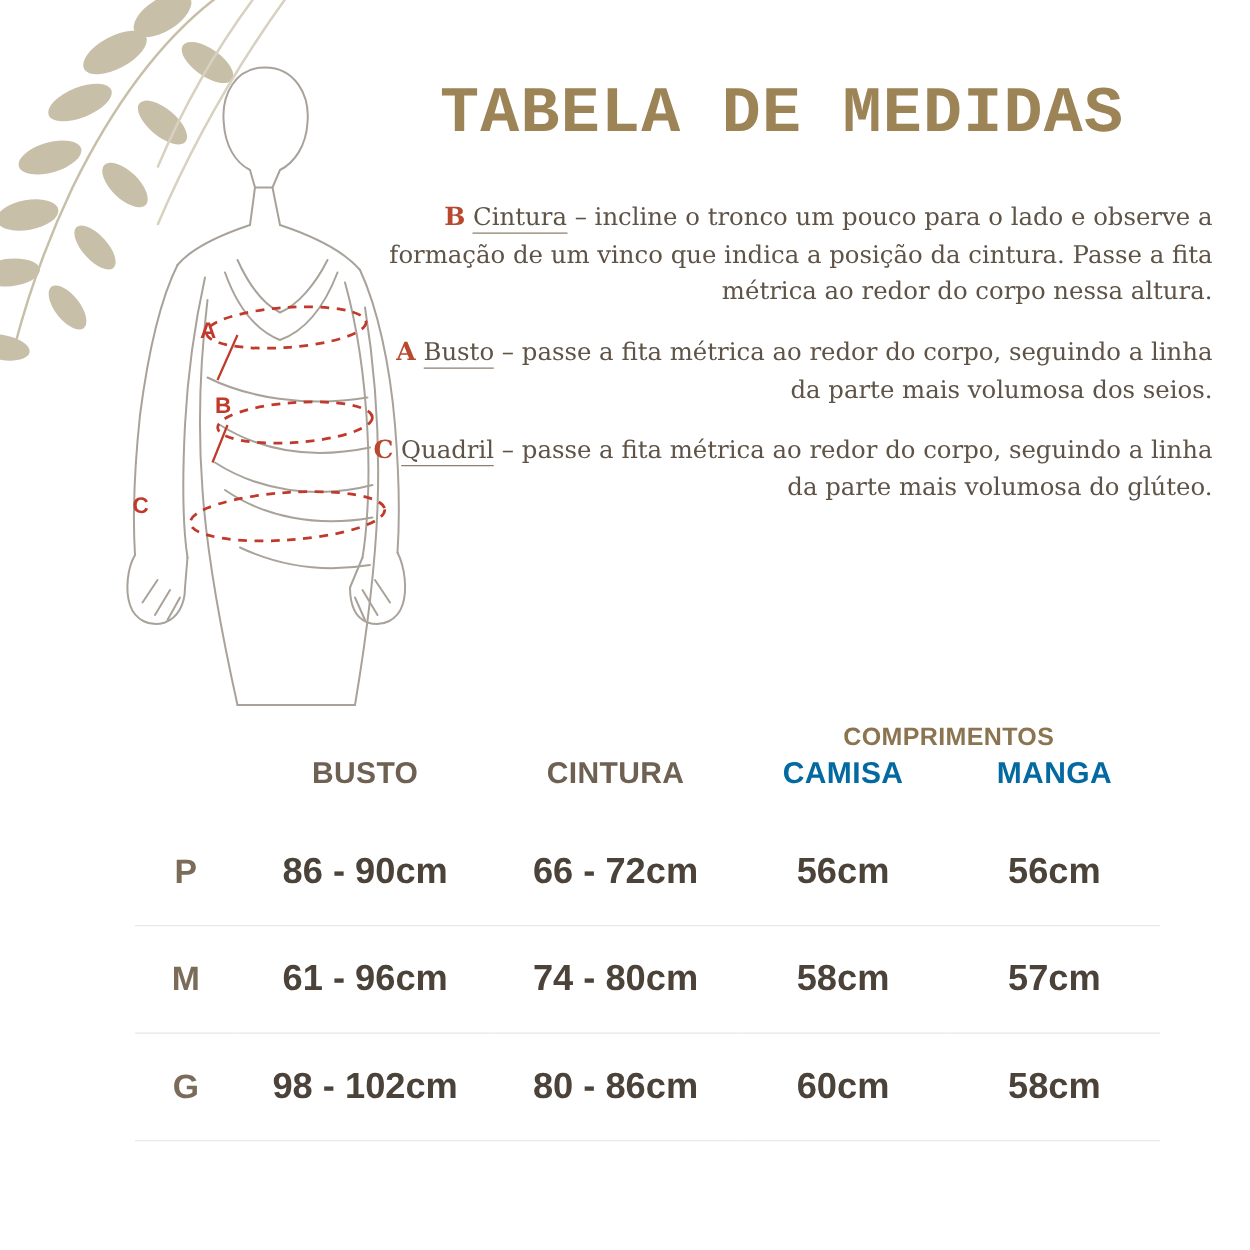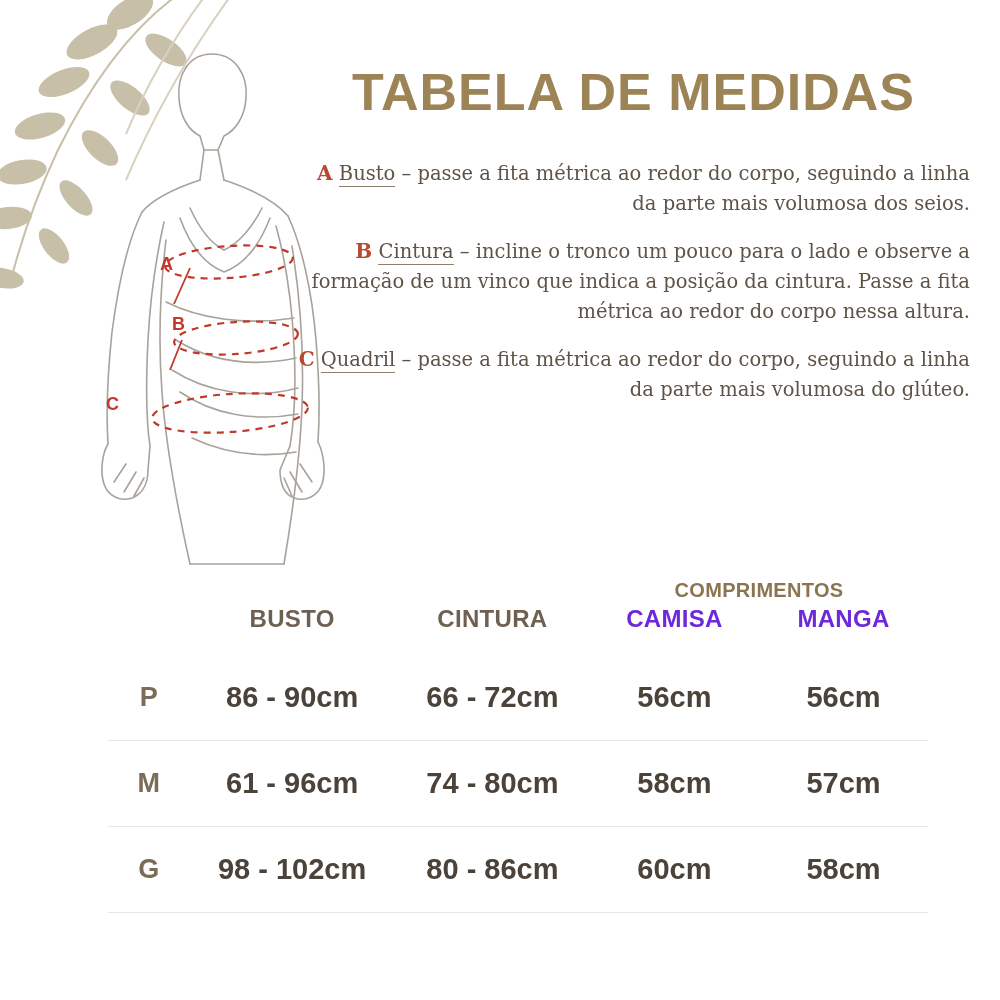--- a/index.html
+++ b/index.html
@@ -33,21 +33,21 @@
     width: 340px;
     height: 530px;
   }
 
   
   .title {
     position: absolute;
     left: 352px;
     top: 62px;
     width: 600px;
-    font-family: Liberation Sans, sans-serif;
+    font-family: Liberation Mono, monospace;
     font-weight: bold;
     font-size: 52px;
     letter-spacing: 1px;
     color: #9d8456;
     white-space: nowrap;
   }
 
   
   .instructions {
     position: absolute;
@@ -98,21 +98,21 @@
     letter-spacing: .3px;
     padding-bottom: 2px;
   }
   .col-head {
     color: #6e6152;
     font-size: 24px;
     font-weight: bold;
     letter-spacing: .3px;
     padding-bottom: 22px;
   }
-  .col-head.gold { color: #6d28d9; }
+  .col-head.gold { color: #0369a1; }
   .size-label {
     color: #7b6c59;
     font-size: 27px;
     font-weight: bold;
     width: 70px;
   }
   td.val {
     color: #4b4239;
     font-size: 29px;
     font-weight: bold;
@@ -207,27 +207,27 @@
       <text x="120" y="230">A</text>
       <text x="132" y="290">B</text>
       <text x="66" y="370">C</text>
     </g>
   </svg>
 </div>
 
 <div class="title">TABELA DE MEDIDAS</div>
 
 <div class="instructions">
+  <div class="para p2">
+    <span class="letter">B</span>
+    <span class="term">Cintura</span><span> – incline o tronco um pouco para o lado e observe a formação de um vinco que indica a posição da cintura. Passe a fita métrica ao redor do corpo nessa altura.</span>
+  </div>
   <div class="para p1">
     <span class="letter">A</span>
     <span class="term">Busto</span><span> – passe a fita métrica ao redor do corpo, seguindo a linha da parte mais volumosa dos seios.</span>
-  </div>
-  <div class="para p2">
-    <span class="letter">B</span>
-    <span class="term">Cintura</span><span> – incline o tronco um pouco para o lado e observe a formação de um vinco que indica a posição da cintura. Passe a fita métrica ao redor do corpo nessa altura.</span>
   </div>
   <div class="para p3">
     <span class="letter">C</span>
     <span class="term">Quadril</span><span> – passe a fita métrica ao redor do corpo, seguindo a linha da parte mais volumosa do glúteo.</span>
   </div>
 </div>
 
 <div class="table-wrap">
   <table class="sizes">
     <thead>

